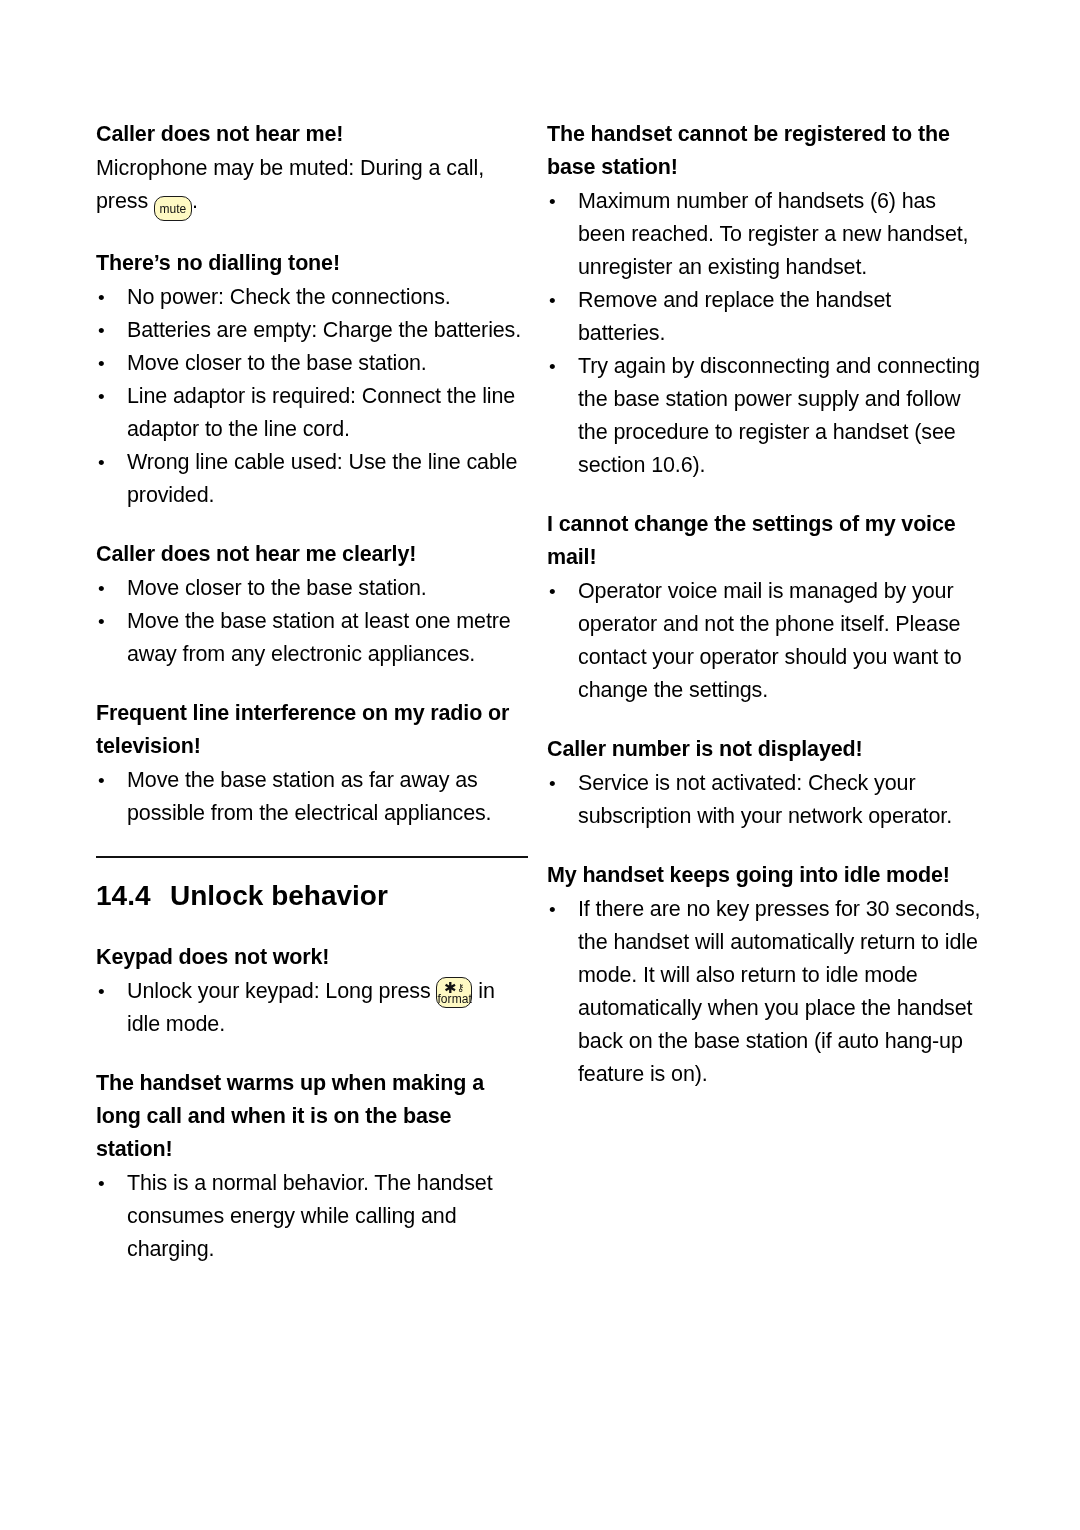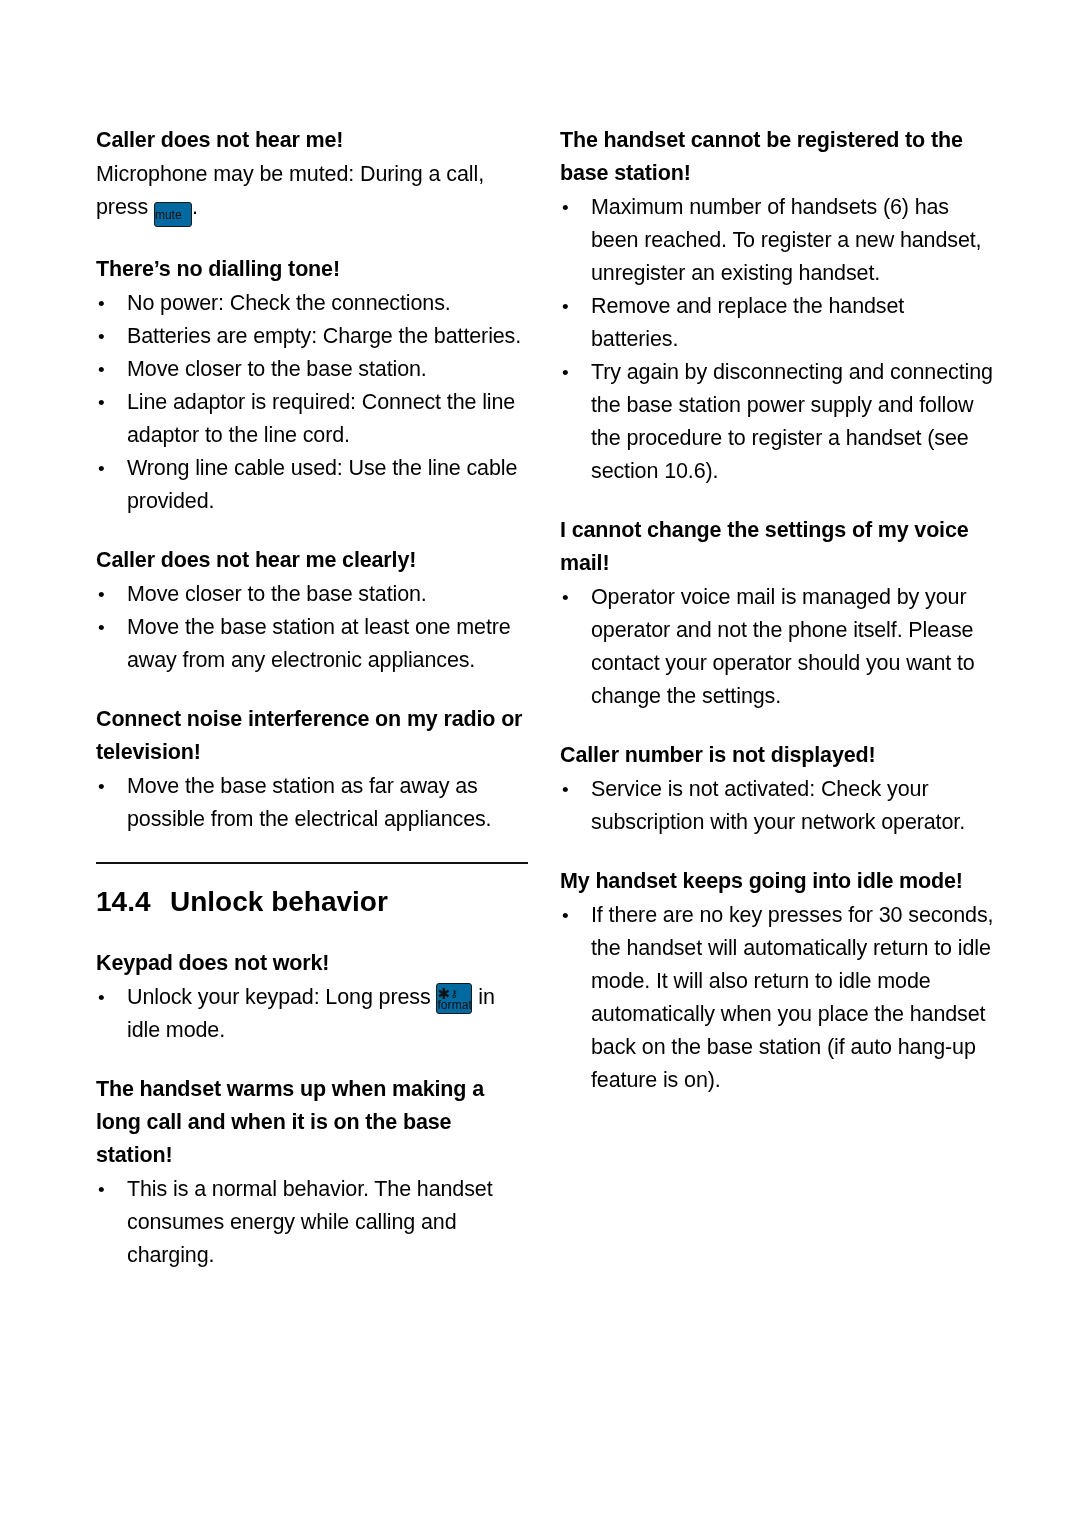--- a/index.html
+++ b/index.html
@@ -17,24 +17,24 @@
   }
 
   .page {
     position: absolute;
     inset: 0;
   }
 
   .columns {
     position: absolute;
     left: 96px;
-    top: 124px;
+    top: 118px;
     width: 890px;
     display: flex;
-    gap: 30px;
+    gap: 17px;
   }
   .col {
     width: 434px;
     flex: 0 0 434px;
   }
 
   
   h3.qhead {
     font-size: 21.5px;
     font-weight: bold;
@@ -92,23 +92,24 @@
     line-height: 30px;
   }
   .sec-num { width: 74px; flex: 0 0 74px; }
   .sec-title { }
 
   
   .key {
     display: inline-block;
     vertical-align: -5px;
     border: 1.6px solid #1a1a1a;
-    border-radius: 3px;
-    background: #0369a1;
+    border-radius: 10px;
+    background: #fef9c3;
     box-sizing: border-box;
+    text-align: center;
     line-height: 1;
     color: #111;
     font-family: "Liberation Sans", sans-serif;
   }
   .key-mute {
     width: 38px;
     height: 25px;
     font-size: 12px;
     padding-top: 6px;
     letter-spacing: 0px;
@@ -192,21 +193,21 @@
 
       <div class="blk">
         <h3 class="qhead">Caller does not hear me clearly!</h3>
         <ul class="bullets">
           <li>Move closer to the base station.</li>
           <li>Move the base station at least one metre away from any electronic appliances.</li>
         </ul>
       </div>
 
       <div class="blk">
-        <h3 class="qhead">Connect noise interference on my radio or television!</h3>
+        <h3 class="qhead">Frequent line interference on my radio or television!</h3>
         <ul class="bullets">
           <li>Move the base station as far away as possible from the electrical appliances.</li>
         </ul>
       </div>
 
       <hr class="rule">
       <div class="sec-head">
         <span class="sec-num">14.4</span>
         <span class="sec-title">Unlock behavior</span>
       </div>

